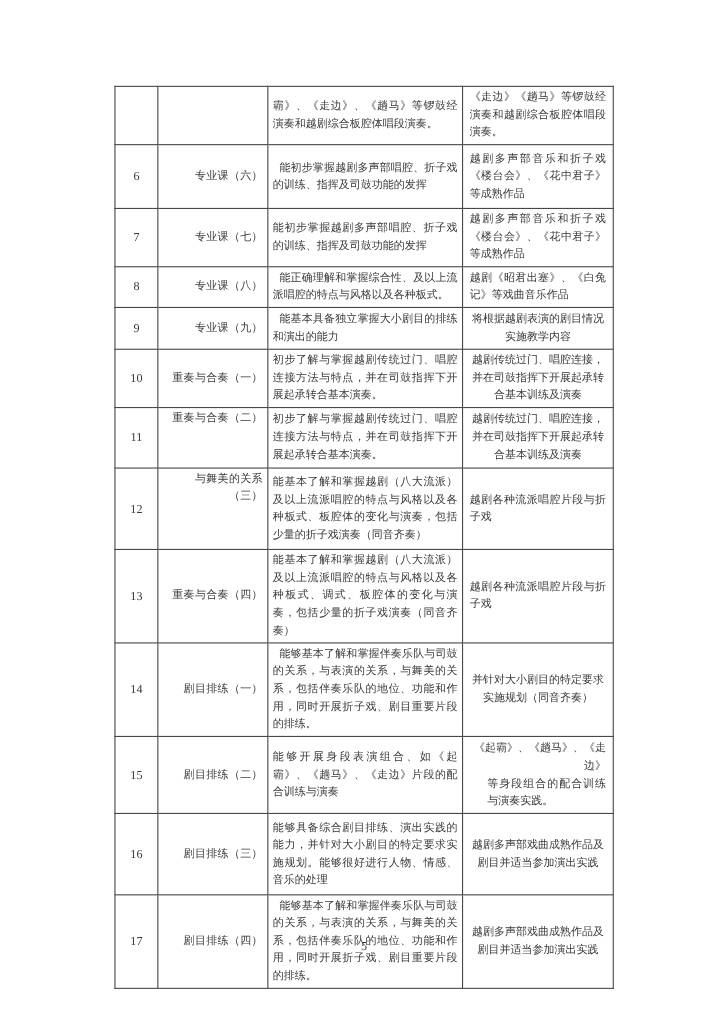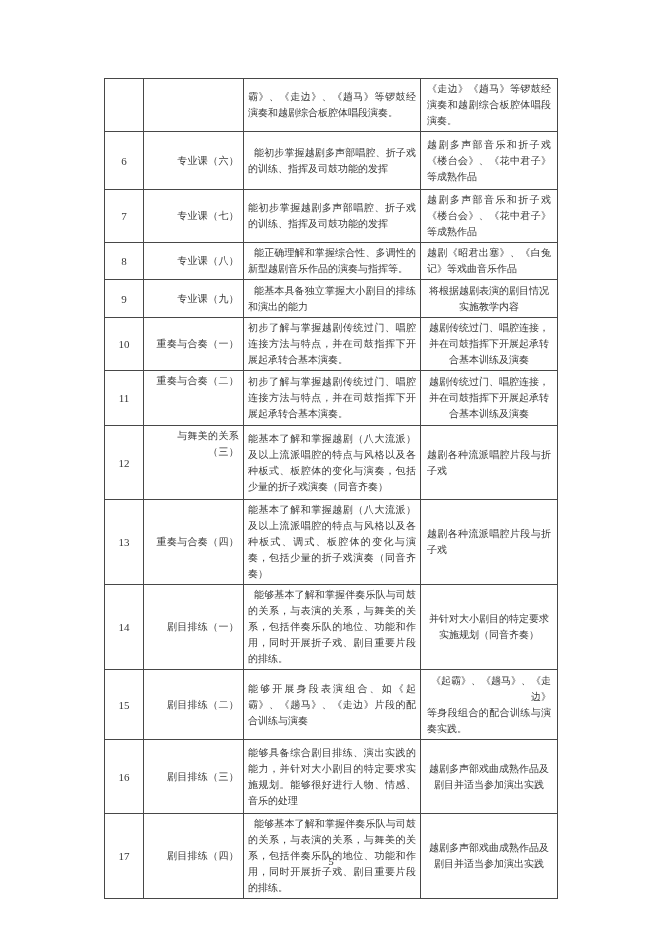--- a/index.html
+++ b/index.html
@@ -23,21 +23,21 @@
     text-align:right;
   }
   td.no   { text-align:center; font-size:11px; padding:0 1px; }
   td.course { padding-left:6px; letter-spacing:0.3px; }
   td.course.top { vertical-align:top; padding-top:3px;font-family:Liberation Mono, monospace; }
   td.desc { text-align:justify; text-justify:inter-ideograph; padding:2px 4px; }
   td.desc.ind { text-indent:6px; }
   td.works { padding:2px 6px; text-align:justify; text-justify:inter-ideograph; }
   td.works.wc { text-align:center;font-family:Liberation Serif, serif; }
   .works-center { text-align:right; }
-  .works-rest { text-align:justify; text-justify:inter-ideograph; }
+  .works-rest { text-align:justify; text-justify:inter-ideograph;margin-left:16px; }
 
   .pageno {
     position:absolute; left:0; top:855px; width:662px;
     text-align:center; font-size:11px; color:#383838;
   }
 </style>
 </head>
 <body>
 
 <div class="page">
@@ -68,21 +68,21 @@
     <tr style="height:49px">
       <td class="no">7</td>
       <td class="course">专业课（七）</td>
       <td class="desc">能初步掌握越剧多声部唱腔、折子戏的训练、指挥及司鼓功能的发挥</td>
       <td class="works">越剧多声部音乐和折子戏《楼台会》、《花中君子》等成熟作品</td>
     </tr>
 
     <tr style="height:34px">
       <td class="no">8</td>
       <td class="course">专业课（八）</td>
-      <td class="desc ind">能正确理解和掌握综合性、多调性的新型越剧音乐作品的演奏与指挥等。</td>
+      <td class="desc ind">能正确理解和掌握综合性、及以上流派唱腔的特点与风格以及各种板式。</td>
       <td class="works">越剧《昭君出塞》、《白兔记》等戏曲音乐作品</td>
     </tr>
 
     <tr style="height:38px">
       <td class="no">9</td>
       <td class="course">专业课（九）</td>
       <td class="desc ind">能基本具备独立掌握大小剧目的排练和演出的能力</td>
       <td class="works wc">将根据越剧表演的剧目情况实施教学内容</td>
     </tr>
 

